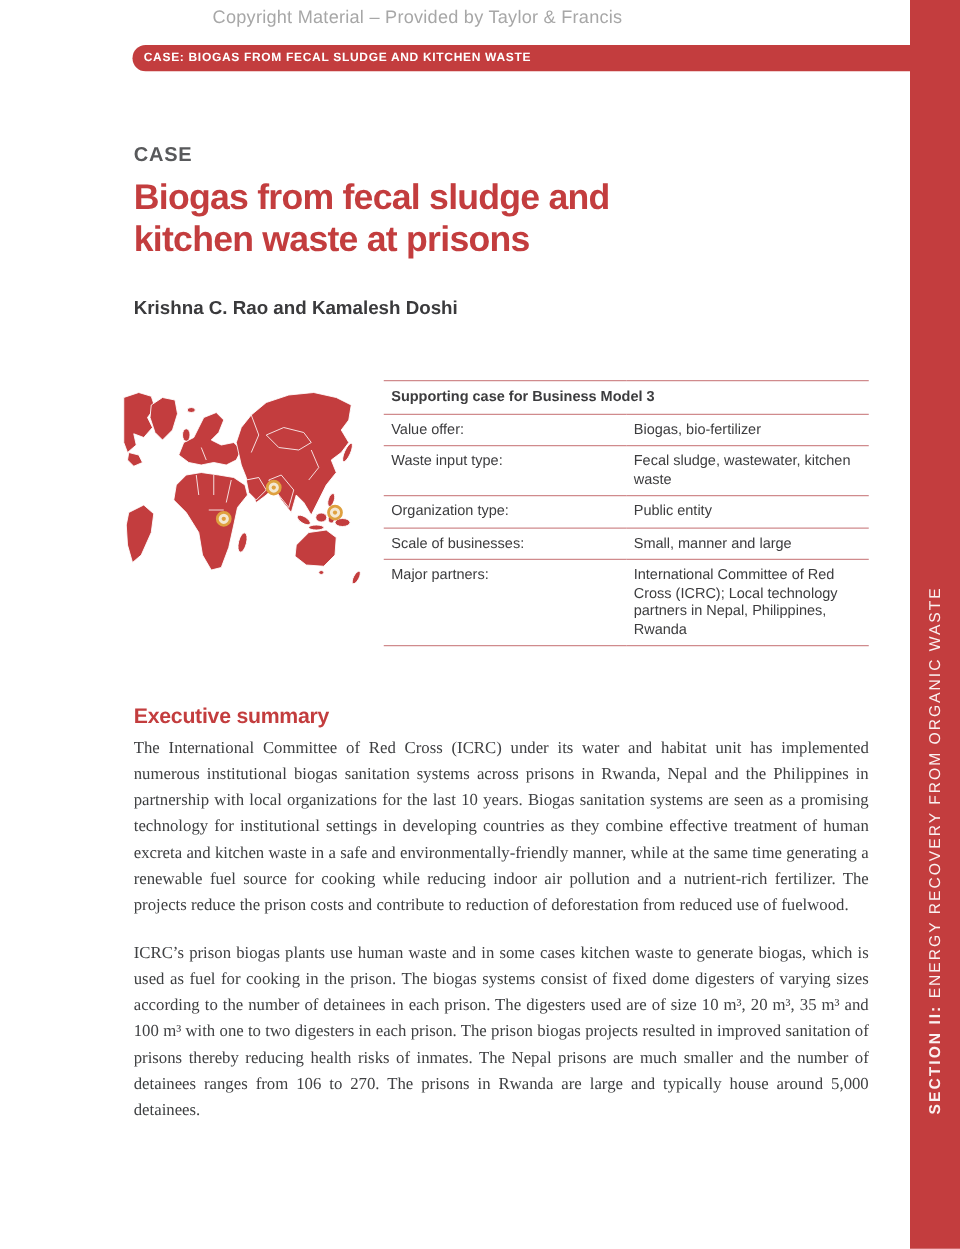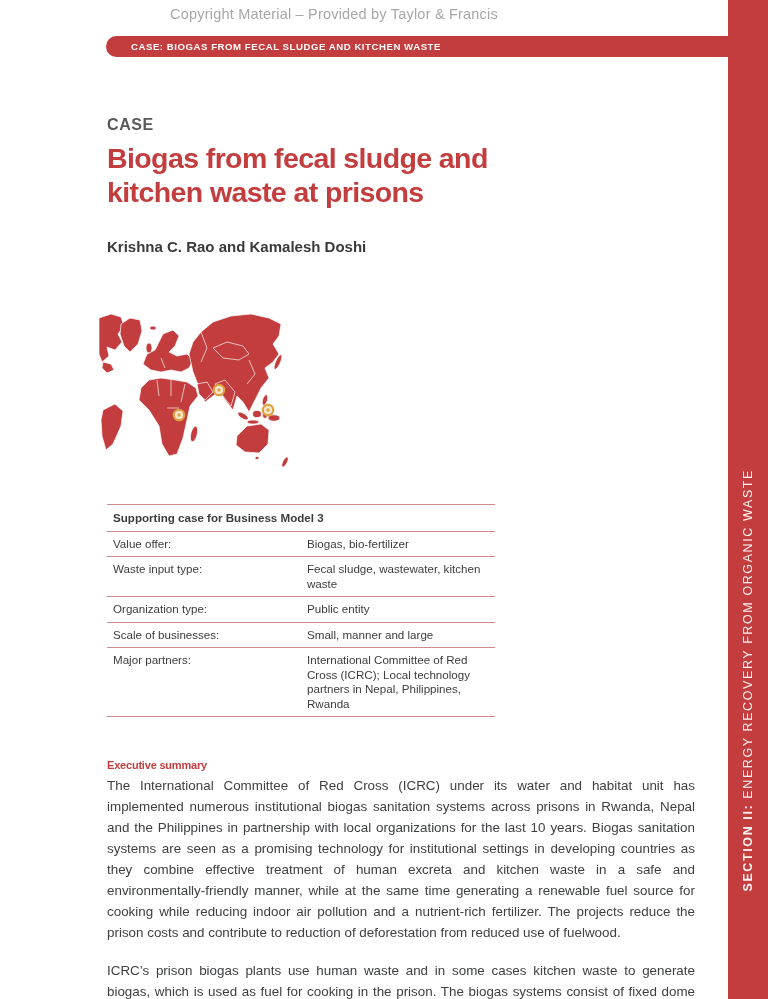--- a/index.html
+++ b/index.html
@@ -17,21 +17,21 @@
     text-align:center; color:#a7a7a7; font-size:14.5px; letter-spacing:.2px;
   }
 
   
   .header-bar {
     position:absolute; top:36px; left:106px; right:0; height:21px;
     background:#c33d3e; border-radius:10.5px 0 0 10.5px;
   }
   .header-bar .running-head {
     display:block; color:#fff; font-weight:bold; font-size:9.6px;
-    letter-spacing:.55px; line-height:21px; padding-left:25px;
+    letter-spacing:.55px; line-height:21px; padding-left:9px;
     white-space:nowrap;
   }
   .page-number {
     position:absolute; top:36px; right:0; width:40px; height:21px;
     color:#fff; font-weight:bold; font-size:10.5px; line-height:21px;
     text-align:center; letter-spacing:.5px;
   }
 
   
   .sidebar {
@@ -54,39 +54,40 @@
     margin-top:100px; color:#58595b; font-weight:bold; font-size:16px;
     letter-spacing:.6px;
   }
   .title {
     margin-top:7px; max-width:440px; color:#c33d3e; font-weight:bold;
     font-size:28.5px; line-height:34px; letter-spacing:-.6px;
   }
   .authors { margin-top:29px; color:#3a3a3c; font-weight:bold; font-size:15px; }
 
   
-  .fig-row { margin-top:49px; margin-left:-10px; display:flex; align-items:flex-start; min-height:217px;flex-direction:column; }
+  .fig-row { margin-top:49px; margin-left:-10px; display:flex; align-items:flex-start; min-height:217px; }
   .map-wrap { width:200px; height:175px; flex:0 0 200px; }
   .case-table { margin-left:10px; width:388px; border-collapse:collapse; table-layout:fixed; }
   .case-table td {
     font-size:11.6px; color:#3c3c3e; line-height:14.5px;
     padding:5px 4px 5px 6px; vertical-align:top;
     border-bottom:1px solid #d08b8d;
   }
   .case-table tr.head td { font-weight:bold; border-top:1px solid #d08b8d; padding-top:6px; }
   .case-table td.lab { width:124px; padding-right:8px; }
 
   
   .exec-heading {
-    margin-top:42px; color:#c33d3e; font-weight:bold; font-size:11px;
+    margin-top:42px; color:#c33d3e; font-weight:bold; font-size:17px;
     letter-spacing:-.2px;
   }
   .body-para {
     margin-top:4px; color:#3f4042; font-size:13.4px; line-height:21px;
     text-align:justify;
+    font-family:Liberation Serif, serif;
   }
   .body-para + .body-para { margin-top:17px; }
 </style>
 </head>
 <body>
 
 <div class="page">
 
   <div class="copyright">Copyright Material – Provided by Taylor &amp; Francis</div>
 

